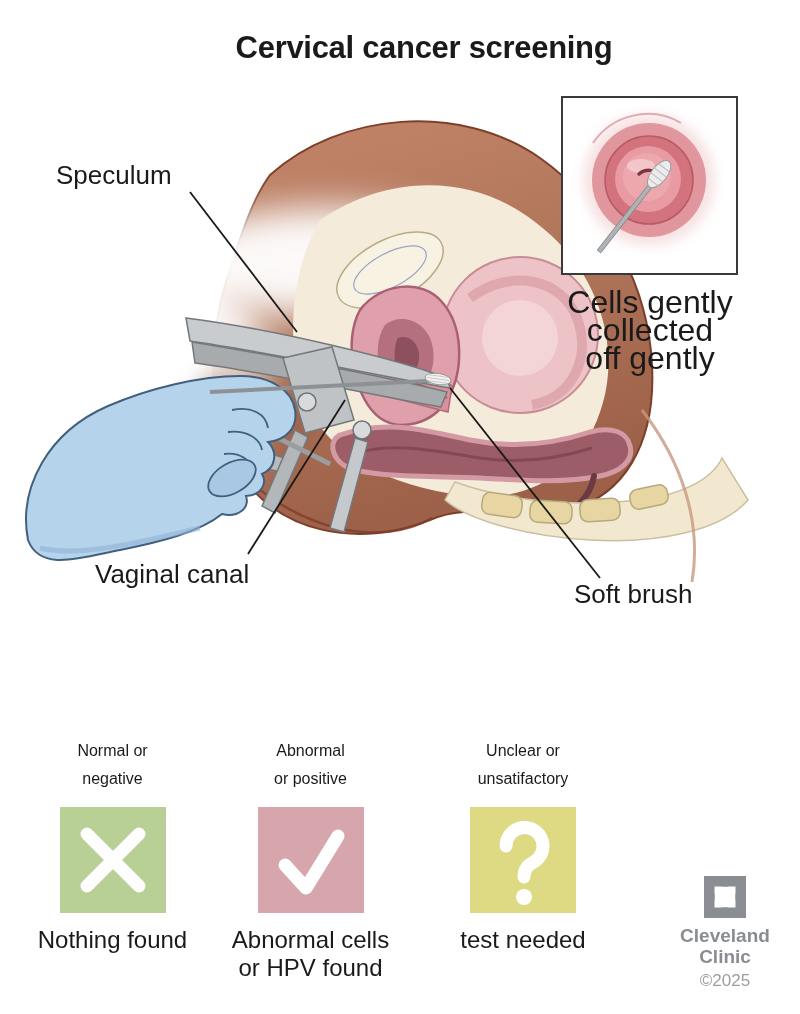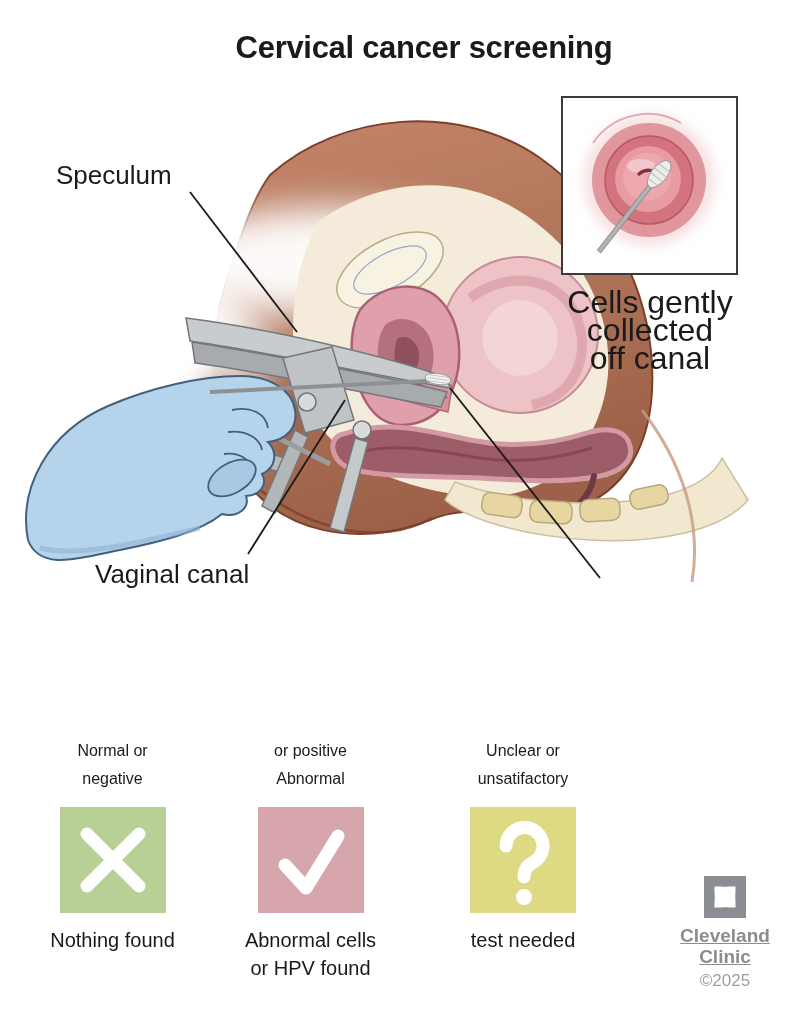--- a/index.html
+++ b/index.html
@@ -27,21 +27,21 @@
   .results-band .band-label{position:absolute;left:35px;top:0;line-height:49px;font-size:28px;}
 
   .col{position:absolute;top:737px;text-align:center;}
   .col-1{left:15px;width:195px;}
   .col-2{left:213px;width:195px;}
   .col-3{left:420px;width:206px;}
   .col-heading{font-size:16px;line-height:28px;}
   .col-heading span{display:block;}
   .result-box{width:106px;height:106px;margin:14px auto 0 auto;}
   .result-box svg{display:block;width:106px;height:106px;}
-  .col-caption{margin-top:13px;font-size:20px;line-height:28px;}
+  .col-caption{margin-top:13px;font-size:24px;line-height:28px;}
   .col-caption span{display:block;}
 
   .footer{position:absolute;left:655px;top:876px;width:140px;text-align:center;}
   .footer .mark{width:42px;height:42px;margin:0 auto;}
   .brand{font-size:19px;line-height:21px;font-weight:bold;margin-top:3px;}
   .brand span{display:block;}
   .copyright{font-size:17px;margin-top:4px;color:#9b9ea2;}
 </style>
 </head>
 <body>
@@ -177,47 +177,48 @@
       <g transform="rotate(38 90 84)">
         <rect x="88" y="84" width="4.5" height="88" fill="#b0b3b6" stroke="#7f8285" stroke-width="0.8"></rect>
         <ellipse cx="90" cy="74" rx="8" ry="16" fill="#ececec" stroke="#9b9b9b" stroke-width="1"></ellipse>
         <path d="M83,66 L97,66 M82,72 L98,72 M82,78 L98,78 M84,84 L96,84" stroke="#bbbbbb" stroke-width="1"></path>
       </g>
     </svg>
   </div>
 
   <div class="callout lbl-speculum">Speculum</div>
   <div class="callout lbl-vaginal">Vaginal canal</div>
+  <div class="callout lbl-brush">Soft brush</div>
 
   <div class="inset-caption">
     <span>Cells gently</span>
     <span>collected</span>
-    <span>off canal</span>
+    <span>off gently</span>
   </div>
 
 
   <div class="col col-1">
     <div class="col-heading">
       <span>Normal or</span>
       <span>negative</span>
     </div>
     <div class="result-box" style="background-color: rgb(184, 208, 150);">
       <svg viewBox="0 0 106 106" aria-hidden="true">
         <path d="M27,27 L79,79 M79,27 L27,79" stroke="#ffffff" stroke-width="13" stroke-linecap="round" fill="none"></path>
       </svg>
     </div>
     <div class="col-caption">
       <span>Nothing found</span>
     </div>
   </div>
 
   <div class="col col-2">
     <div class="col-heading">
+      <span>Abnormal</span>
       <span>or positive</span>
-      <span>Abnormal</span>
     </div>
     <div class="result-box" style="background-color: rgb(214, 166, 172);">
       <svg viewBox="0 0 106 106" aria-hidden="true">
         <path d="M27,58 L48,81 L80,29" stroke="#ffffff" stroke-width="13" stroke-linecap="round" stroke-linejoin="round" fill="none"></path>
       </svg>
     </div>
     <div class="col-caption">
       <span>Abnormal cells</span>
       <span>or HPV found</span>
     </div>
@@ -241,20 +242,20 @@
 
   <div class="footer">
     <svg class="mark" viewBox="0 0 40 40" aria-hidden="true">
       <g fill="#8a8e92">
         <path d="M0,0 H23 V10 H10 V23 H0 Z"></path>
         <path d="M0,0 H23 V10 H10 V23 H0 Z" transform="rotate(90 20 20)"></path>
         <path d="M0,0 H23 V10 H10 V23 H0 Z" transform="rotate(180 20 20)"></path>
         <path d="M0,0 H23 V10 H10 V23 H0 Z" transform="rotate(270 20 20)"></path>
       </g>
     </svg>
-    <div class="brand" style="color: rgb(137, 141, 145); text-decoration: underline;">
+    <div class="brand" style="color: rgb(137, 141, 145);">
       <span>Cleveland</span>
       <span>Clinic</span>
     </div>
     <div class="copyright">©2025</div>
   </div>
 
 </div>
 
 </body></html>

